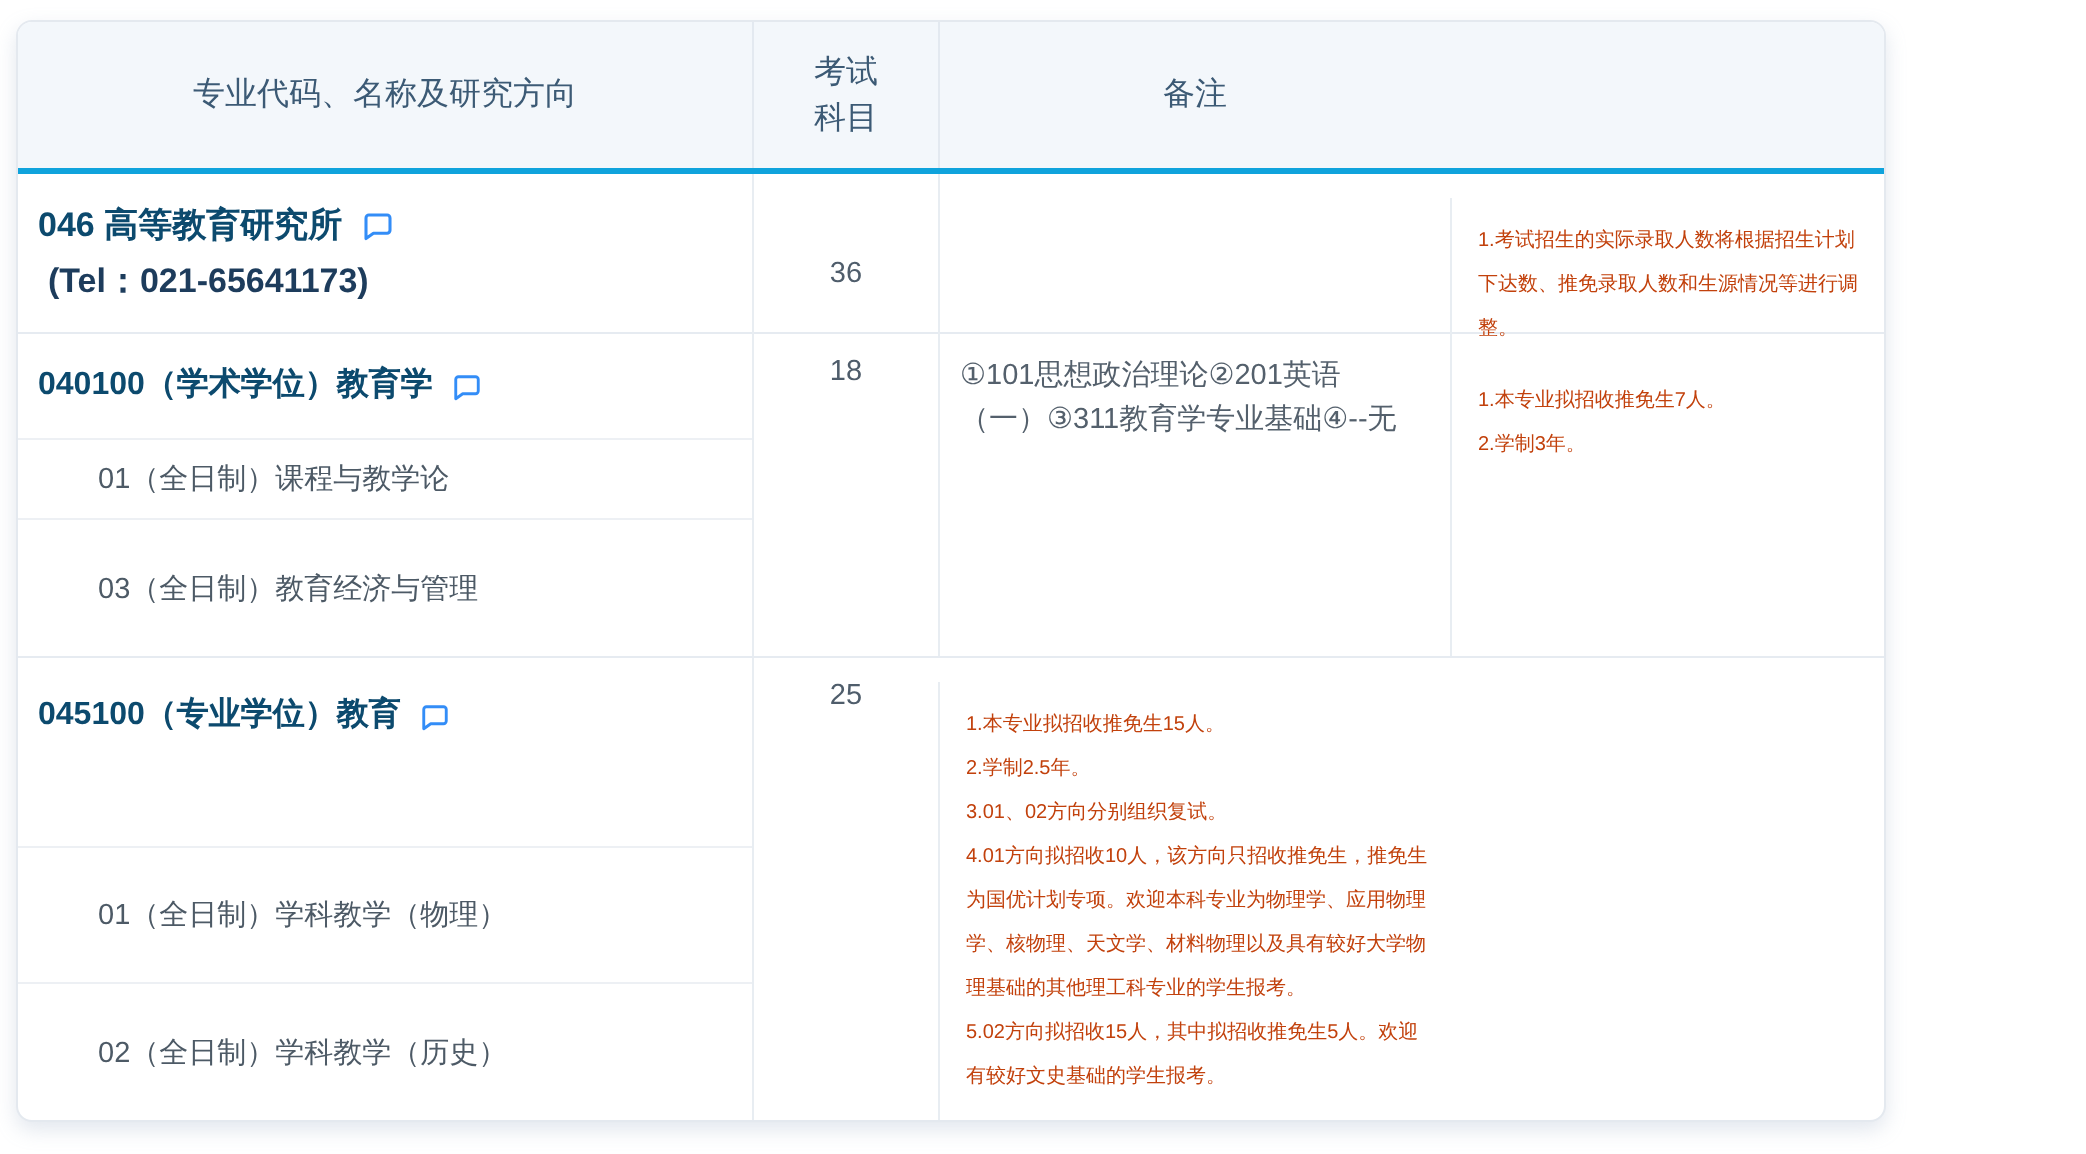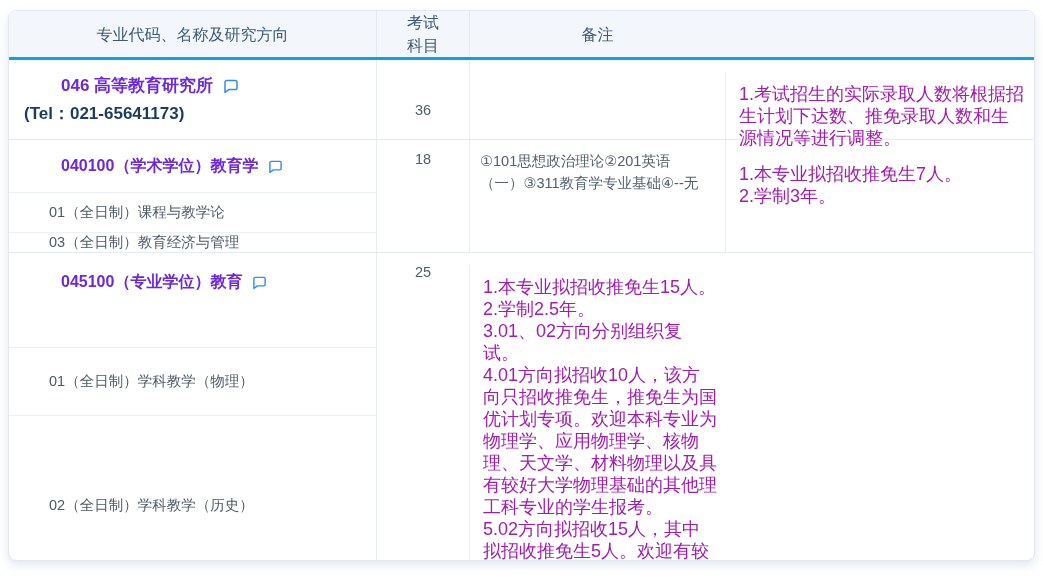--- a/index.html
+++ b/index.html
@@ -5,21 +5,21 @@
   * { margin: 0; padding: 0; box-sizing: border-box; }
   html, body {
     width: 1043px; height: 577px;
     background: #ffffff;
     font-family: "Liberation Sans", "DejaVu Sans", sans-serif;
     overflow: hidden;
   }
   .table-card {
     position: absolute;
     left: 8px; top: 10px;
-    width: 1027px; height: 551px;
+    width: 935px; height: 551px;
     background: #ffffff;
     border: 1px solid #e4e9ef;
     border-radius: 8px;
     box-shadow: 0 4px 10px rgba(150,170,195,.28);
     display: flex;
     flex-direction: column;
     overflow: hidden;
   }
   .cols { display: grid; grid-template-columns: 367px 93px 256px 1fr; }
   .thead {
@@ -39,44 +39,43 @@
   .th:first-child { border-left: none; }
   .accent-rule { height: 3px; background: #0fa3dc; flex: 0 0 auto; }
   .block { border-bottom: 1px solid #e6ebf1; }
   .block:last-child { border-bottom: none; flex: 1 1 auto; }
   .cell { border-left: 1px solid #e8edf2; }
   .cell:first-child { border-left: none; }
   .c1 { display: flex; flex-direction: column; }
   .title-area { padding: 13px 10px 0 10px; }
   .title-line {
     display: flex; align-items: center; gap: 10px;
-    font-weight: 700; font-size: 17px; color: #6d28d9;
+    font-weight: 700; font-size: 17px; color: #0c4a6e;
     line-height: 26px;
-    margin-left: 42px;
   }
   .tel-line { font-weight: 700; font-size: 17px; color: #1d3c5c; padding-left: 5px; line-height: 26px; margin-top: 2px; }
   .subject-title { padding: 0 10px; display: flex; align-items: center; }
   .subject-title .title-line { font-size: 16px; }
   .subrow {
     border-top: 1px solid #edf0f4;
     display: flex; align-items: center;
     padding-left: 40px;
     font-size: 14.5px; color: #4d5a66;
   }
   .plan-cell { font-size: 14.5px; color: #4f5d6b; text-align: center; }
   .plan-center { display: flex; align-items: center; justify-content: center; }
   .plan-top { padding-top: 11px; }
   .exam-cell {
     font-size: 14.5px; color: #54606c;
     line-height: 22px;
     padding: 10px 12px 10px 10px;
     white-space: pre-line;
   }
   .remarks-cell {
-    font-size: 18px; color: #a21caf;
+    font-size: 10px; color: #c2410c;
     line-height: 22px;
     padding: 11px 8px 10px 13px;
     white-space: pre-line;
     margin-top: 12px;
   }
   
   .block-046 { height: 80px; }
   .b2-title { height: 52px; }
   .b2-sub1 { height: 40px; }
   .b2-sub2 { height: 34px; }

